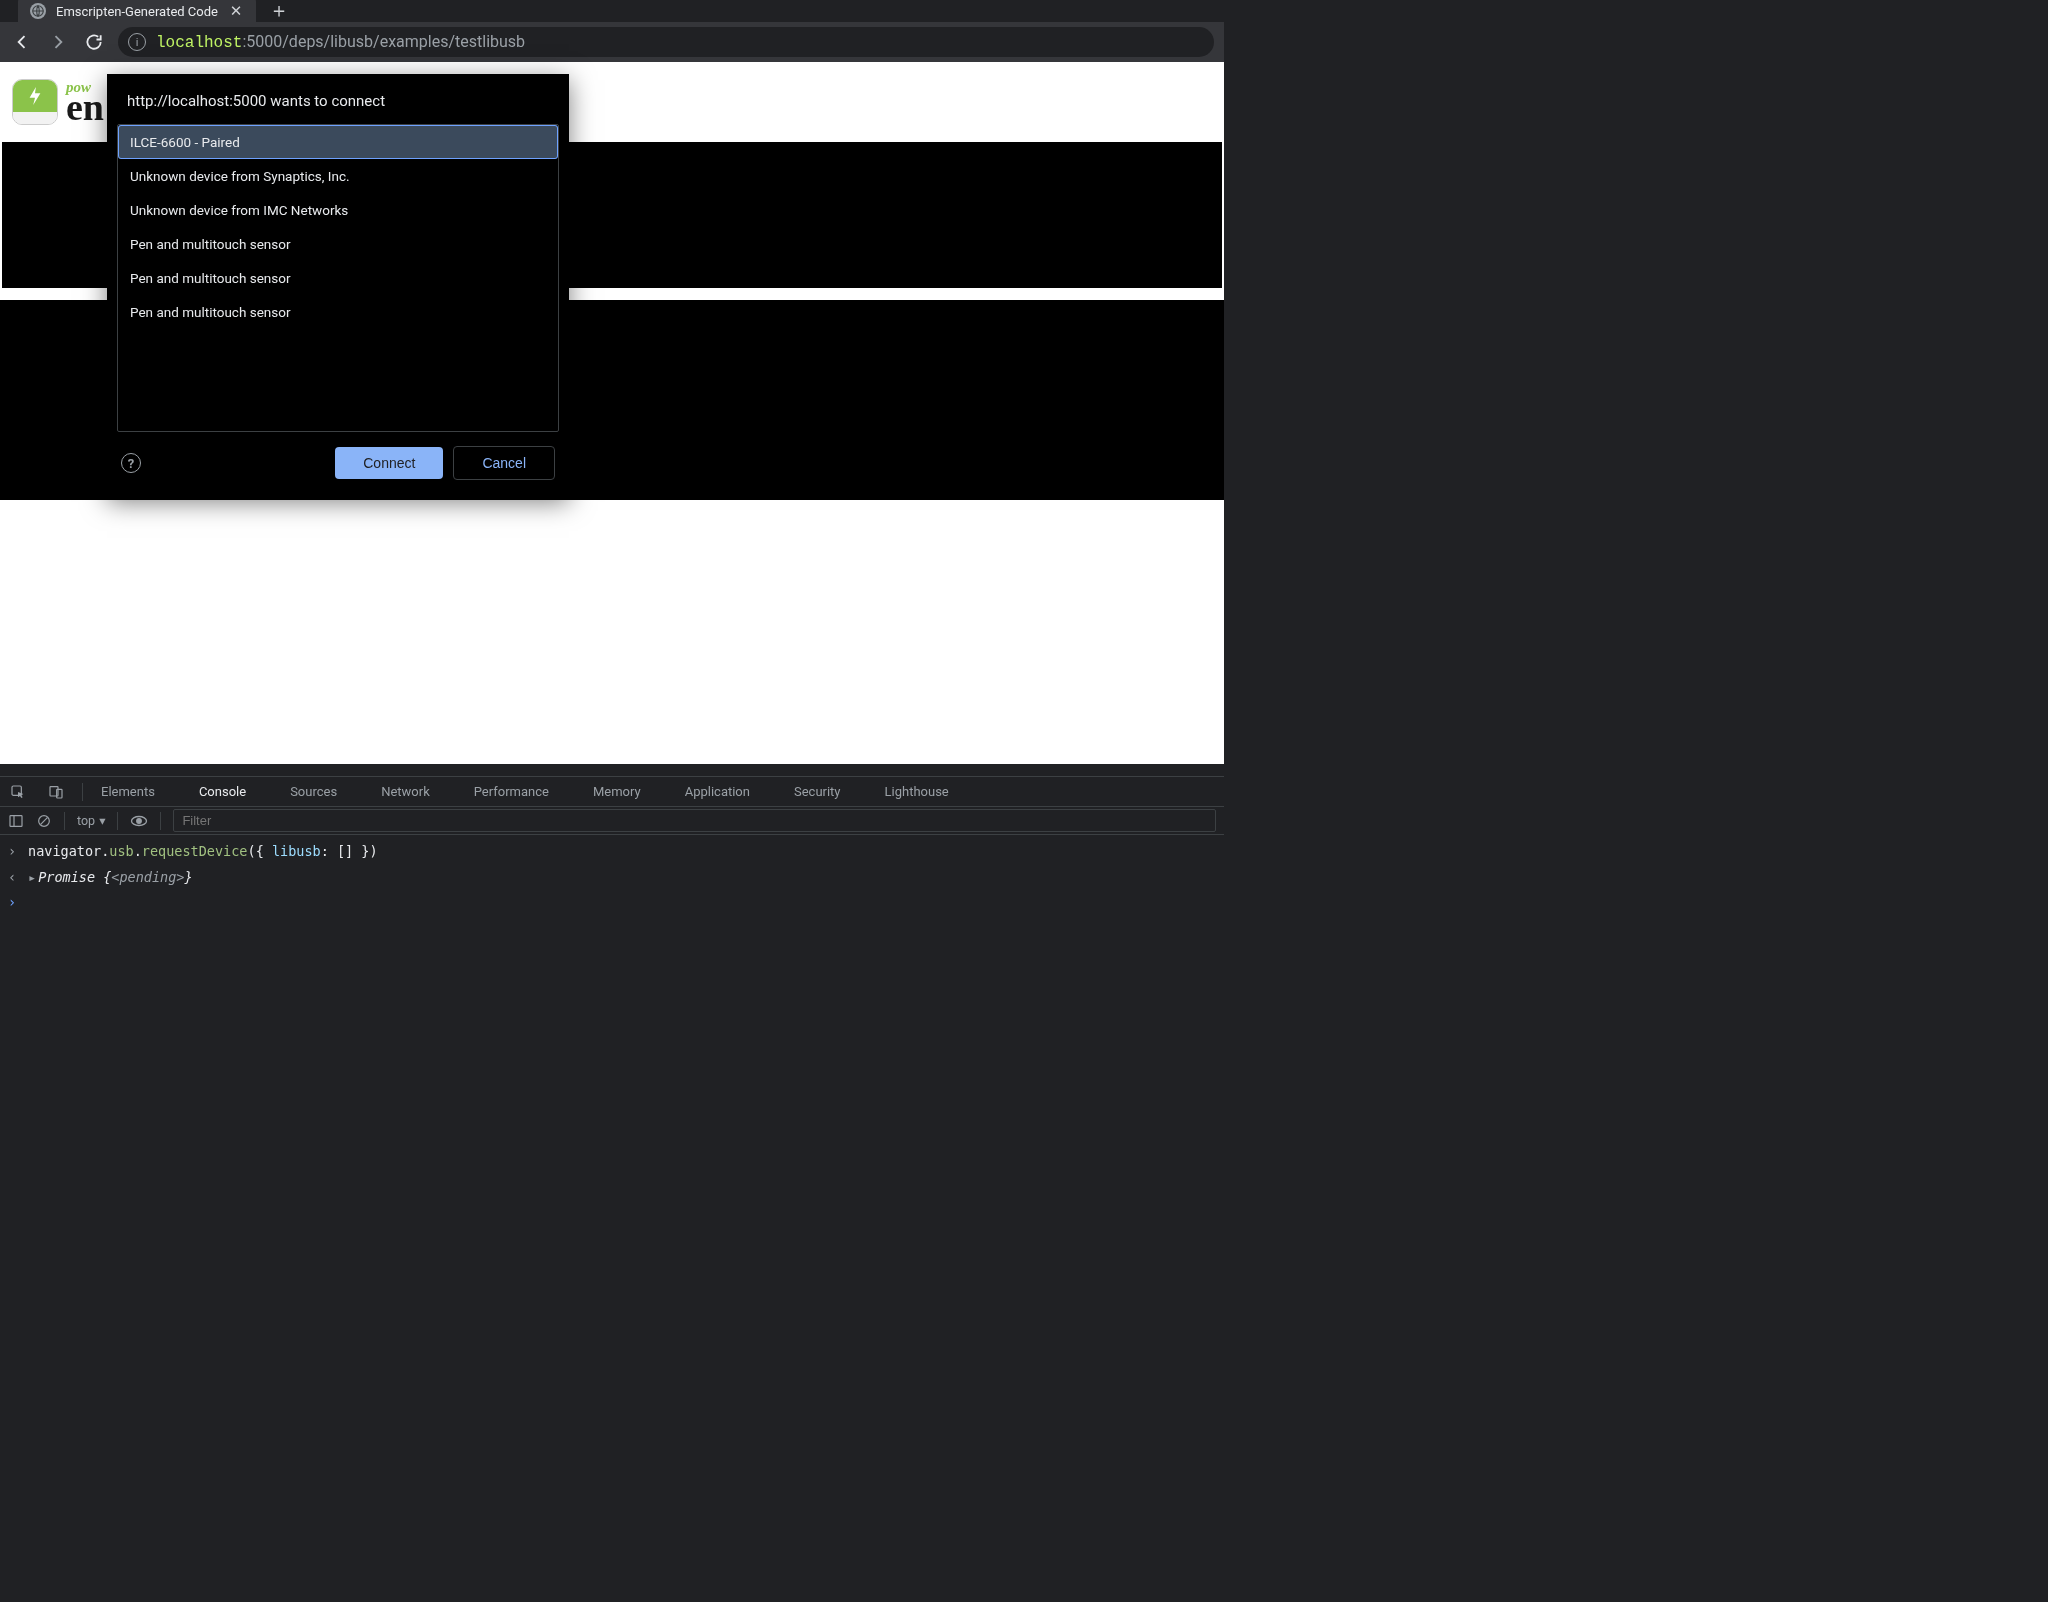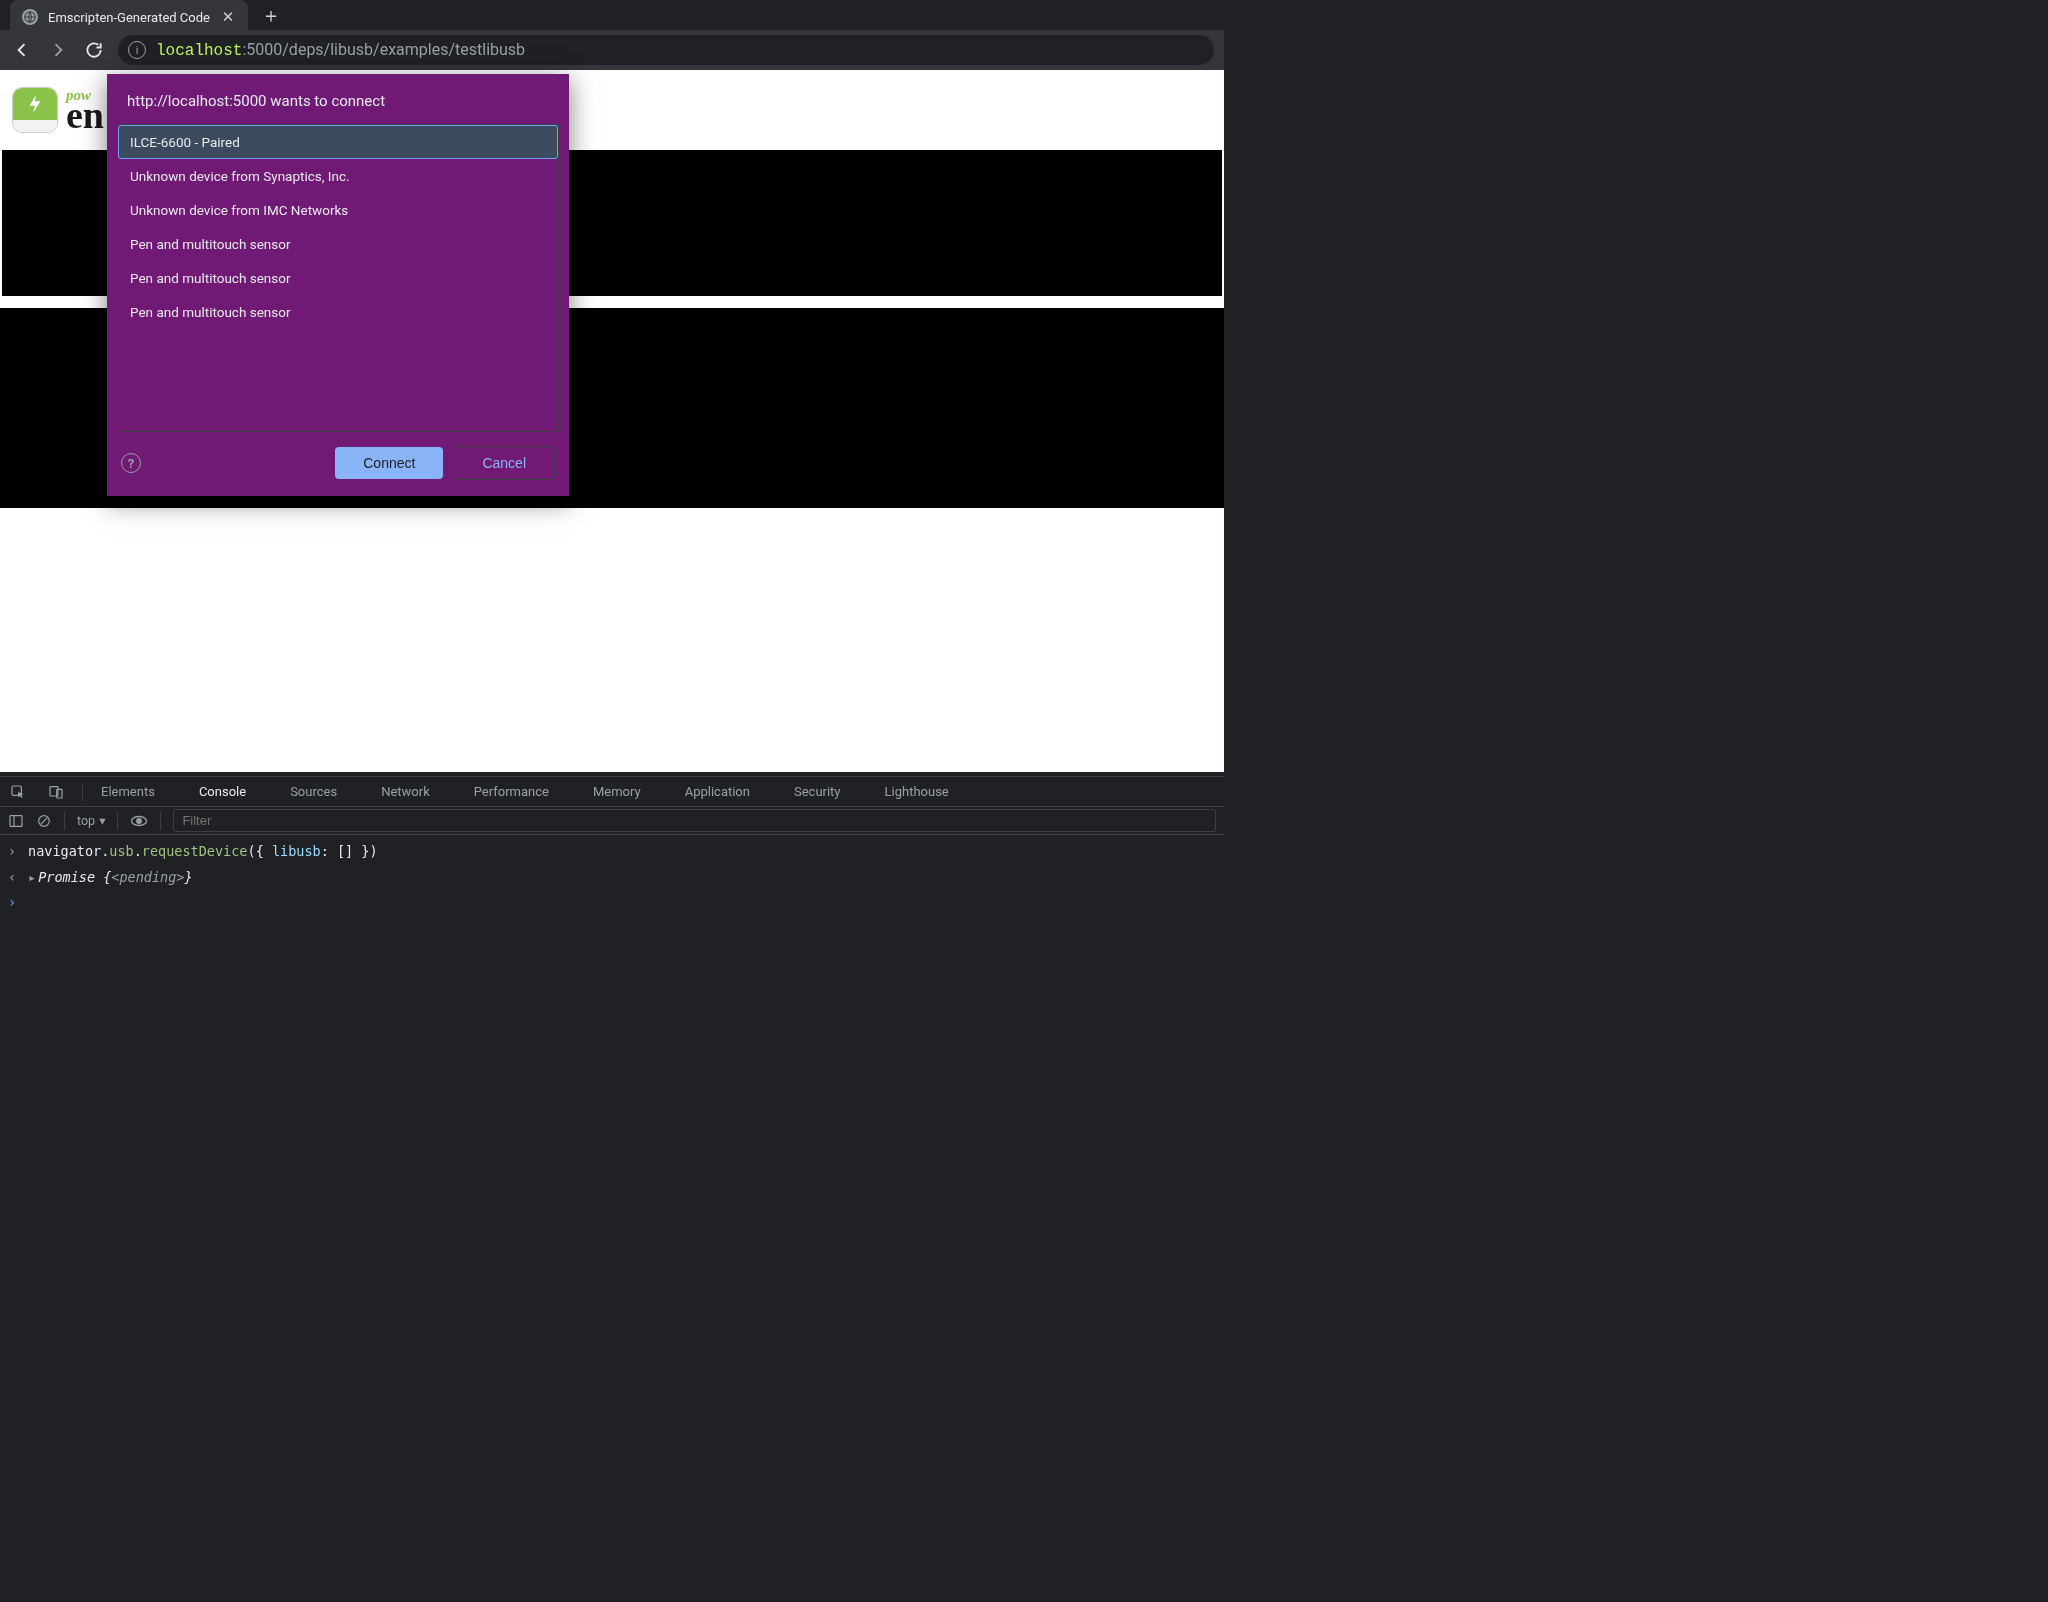--- a/index.html
+++ b/index.html
@@ -9,25 +9,25 @@
     background: #202124;
     color: #e8eaed;
     overflow: hidden;
     width: 1224px;
     height: 958px;
     position: relative;
   }
 
   
   .tabstrip {
-    height: 30px;
+    height: 22px;
     background: #202124;
     display: flex;
-    align-items: flex-start;
-    padding-left: 10px;
+    align-items: center;
+    padding-left: 18px;
   }
   .tab {
     display: flex;
     align-items: center;
     gap: 10px;
     height: 34px;
     background: #35363a;
     border-radius: 8px 8px 0 0;
     padding: 0 12px;
     min-width: 230px;
@@ -150,21 +150,21 @@
     background: #000;
     height: 200px;
   }
 
   
   .usb-dialog {
     position: absolute;
     top: 74px;
     left: 107px;
     width: 462px;
-    background: #701a75;
+    background: #000000;
     box-shadow: 0 6px 24px rgba(0,0,0,0.5);
     display: flex;
     flex-direction: column;
     z-index: 100;
   }
   .usb-dialog .title {
     padding: 18px 20px 10px 20px;
     font-size: 15px;
     color: #e8eaed;
   }

